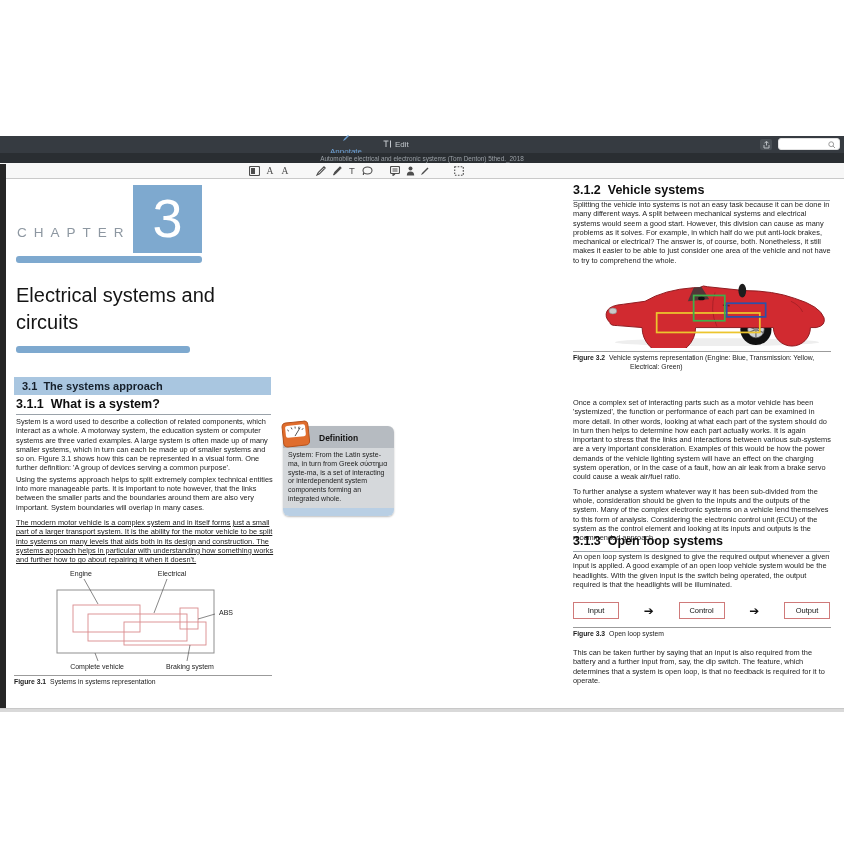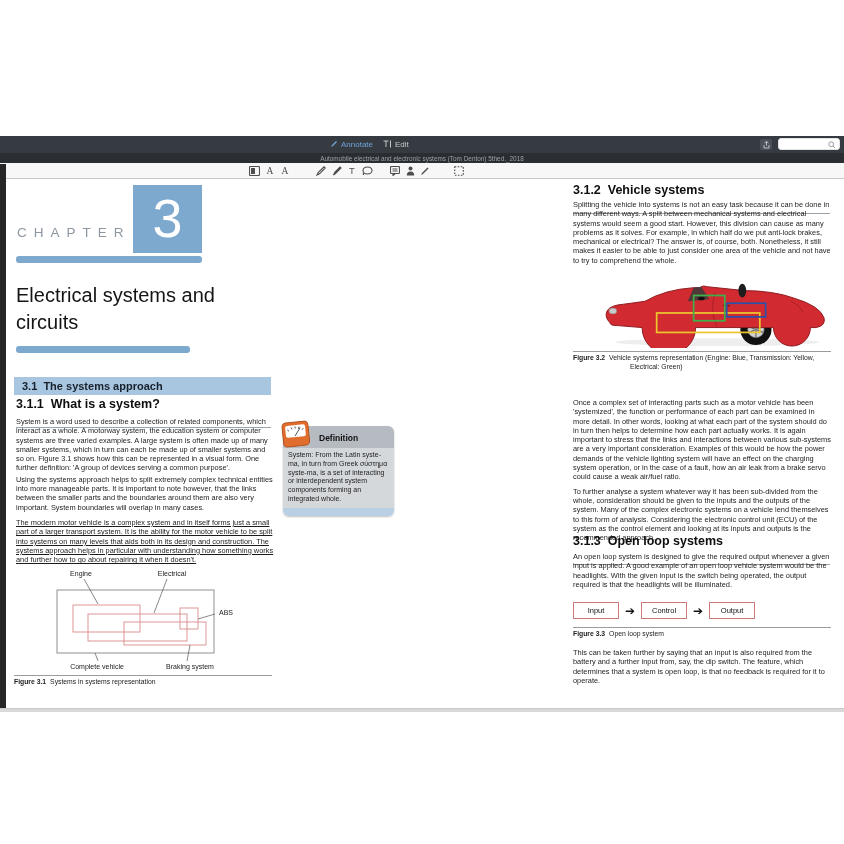--- a/index.html
+++ b/index.html
@@ -4,21 +4,21 @@
 <style>
   * { box-sizing: border-box; margin: 0; padding: 0; }
   html,body { width:844px; height:844px; background:#ffffff; overflow:hidden;
               font-family:"Liberation Sans", sans-serif; }
   .abs { position:absolute; }
 
   
   .titlebar { position:absolute; left:0; top:136px; width:844px; height:17px;
               background:#363b41; display:flex; align-items:center; }
   .tab { display:flex; align-items:center; gap:3px; font-size:8px; }
-  .tab-annotate { position:absolute; left:330px; color:#6fa3d8; }
+  .tab-annotate { position:absolute; left:330px; color:#6fa3d8;flex-direction:column; }
   .tab-edit { position:absolute; left:383px; color:#c4c9ce; }
   .share-btn { position:absolute; left:760px; top:3px; width:12px; height:11px;
                background:#4a5056; border-radius:2px; display:flex; align-items:center; justify-content:center; }
   .searchbox { position:absolute; left:778px; top:2px; width:62px; height:12px;
                background:#ffffff; border-radius:3px; border:1px solid #e2e2e2; }
   .searchbox input { width:44px; height:10px; border:none; outline:none; font-size:7px;
                      background:transparent; margin-left:3px; }
   .searchbox svg { position:absolute; right:3px; top:2px; }
 
   .filebar { position:absolute; left:0; top:153px; width:844px; height:10px;
@@ -44,21 +44,21 @@
               text-align:center; font-weight:400; }
   .bar1 { position:absolute; left:16px; top:256px; width:186px; height:7px; border-radius:3px; }
   .bar2 { position:absolute; left:16px; top:346px; width:174px; height:7px; border-radius:3px; }
   .chtitle { position:absolute; left:16px; top:282px; width:260px; font-size:20px;
              line-height:27px; color:#141414; font-weight:400; }
 
   .sec31bar { position:absolute; left:14px; top:377px; width:257px; height:18px;
               background:#a9c6e0; color:#16202b; font-size:11px; font-weight:bold;
               padding:3px 0 0 8px; white-space:pre-wrap; }
   .h2 { position:absolute; font-size:12.5px; font-weight:bold; color:#0e0e0e;
-        width:257px; padding-bottom:16px; border-bottom:1px solid #9aa2aa; white-space:pre-wrap; }
+        width:257px; padding-bottom:3px; border-bottom:1px solid #9aa2aa; white-space:pre-wrap; }
   .h311 { left:16px; top:397px; width:255px; }
   .h312 { left:573px; top:183px; }
   .h313 { left:573px; top:534px; }
 
   .body-text { position:absolute; width:258px; font-size:7.4px; line-height:9.3px; color:#1c1c1c; }
   .body-text p { margin:0; }
   .mt2 { margin-top:2px !important; } .mt5 { margin-top:5px !important; } .mt6 { margin-top:6px !important;text-decoration:underline; }
 
   .caption { position:absolute; width:258px; border-top:1px solid #9b9b9b; padding-top:2px;
              font-size:6.8px; line-height:8.6px; color:#1c1c1c; }
@@ -70,21 +70,21 @@
   .defbox { position:absolute; left:283px; top:426px; width:111px; border-radius:6px;
             box-shadow:0 1px 2px rgba(0,0,0,.25); overflow:visible; }
   .defhead { background:#b6bbc1; border-radius:6px 6px 0 0; height:22px;
              font-size:8.5px; font-weight:bold; color:#111; padding:7px 0 0 36px; }
   .defbody { background:#d5d8db; font-size:7px; line-height:8.8px; color:#222; padding:3px 5px 4px 5px; }
   .deffoot { background:#b9cfe4; height:8px; border-radius:0 0 6px 6px; }
   .deficon { position:absolute; left:-1px; top:-5px; transform:rotate(-6deg); }
 
   
   .flowrow { position:absolute; left:573px; top:602px; width:257px; display:flex;
-             align-items:center; justify-content:flex-start; gap:6px; }
+             align-items:center; justify-content:space-between; gap:6px; }
   .flowbox { width:46px; height:17px; border:1px solid #cf7a7a; background:#fff;
              font-size:7.5px; color:#111; display:flex; align-items:center; justify-content:center; }
   .floware { font-size:12px; color:#111; line-height:10px; }
 
   svg text { font-family:"Liberation Sans",sans-serif; }
 </style>
 </head>
 <body>
 
 <div class="titlebar">

